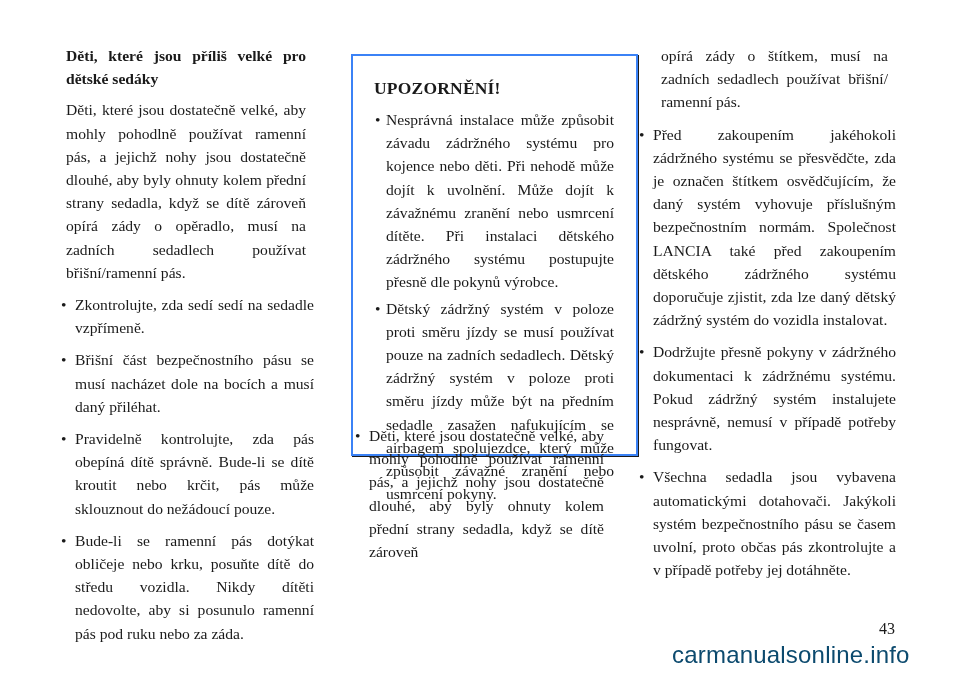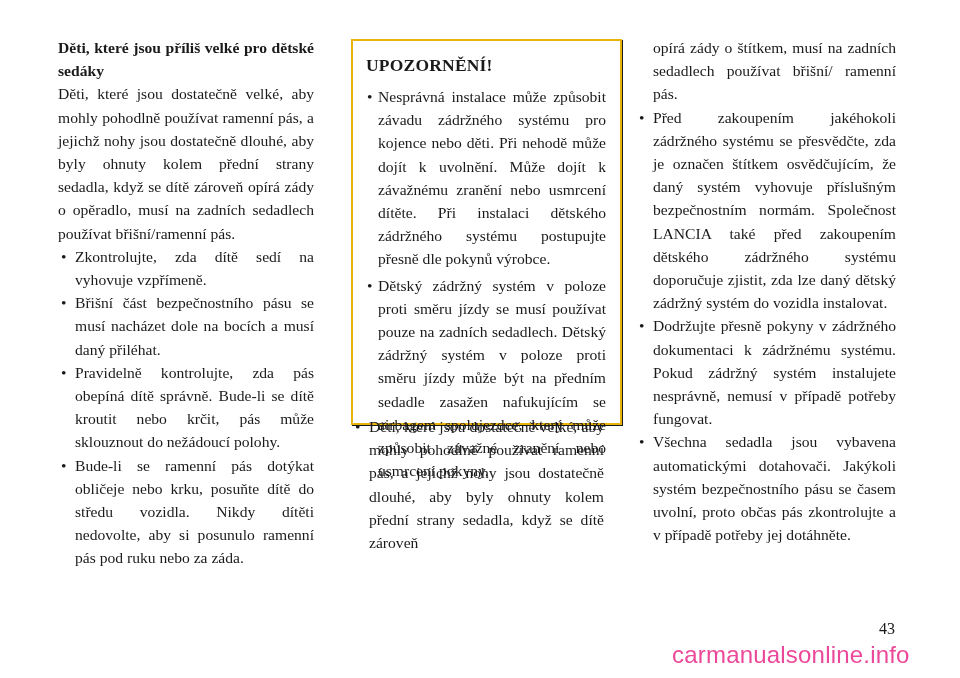--- a/index.html
+++ b/index.html
@@ -2,56 +2,56 @@
 <html><head>
 <meta charset="utf-8">
 <style>
   html, body { margin: 0; padding: 0; background: #ffffff; }
   body {
     width: 960px; height: 678px; position: relative; overflow: hidden;
     font-family: "Liberation Serif", "DejaVu Serif", serif;
     color: #1a1a1a;
   }
   .col { position: absolute; font-size: 15.6px; line-height: 23.2px; }
-  .col p { margin: 0; text-align: justify; }
+  .col p { margin: 8px; text-align: justify; }
   .h { font-weight: bold; }
   ul { list-style: none; margin: 0; padding: 0; }
   li { position: relative; padding-left: 17px; text-align: justify; }
   li::before { content: "•"; position: absolute; left: 3px; top: 0; }
-  .gap { }
+  .gap { margin-top: 9px; }
   #col1 { left: 58px; top: 36px; width: 256px; }
   #warnbox {
-    position: absolute; left: 351px; top: 39px; width: 251px; height: 366px;
-    border: 2px solid #eab308; padding: 8px;
+    position: absolute; left: 351px; top: 54px; width: 251px; height: 366px;
+    border: 2px solid #3b82f6; padding: 16px;
     box-shadow: 1px 1px 0 #1a1a1a;
   }
   #warnbox .title { font-weight: bold; font-size: 17.5px; line-height: 24px; margin: 4px 0 3px 5px; letter-spacing: 0.2px; }
   #warnbox ul { margin: 8px 6px 0 6px; }
   #warnbox li { padding-left: 11px; }
   #warnbox li::before { left: 0; }
   #col2b { left: 352px; top: 415px; width: 252px; }
   #col3 { left: 636px; top: 36px; width: 260px; }
   #col3 .cont { padding-left: 17px; text-align: justify; }
   #pagenum { position: absolute; left: 879px; top: 620px; font-size: 16px; }
   #watermark {
     position: absolute; left: 672px; top: 641px;
     font-family: "Liberation Sans", "DejaVu Sans", sans-serif;
-    font-size: 24px; color: #ec4899; letter-spacing: 0.2px;
+    font-size: 24px; color: #0c4a6e; letter-spacing: 0.2px;
   }
 </style>
 </head>
 <body>
 
 <div id="col1" class="col">
   <p class="h">Děti, které jsou příliš velké pro dětské sedáky</p>
   <p class="gap">Děti, které jsou dostatečně velké, aby mohly pohodlně používat ramenní pás, a jejichž nohy jsou dostatečně dlouhé, aby byly ohnuty kolem přední strany sedadla, když se dítě zároveň opírá zády o opěradlo, musí na zadních sedadlech používat břišní/ramenní pás.</p>
   <ul>
-    <li class="gap">Zkontrolujte, zda dítě sedí na vyhovuje vzpřímeně.</li>
+    <li class="gap">Zkontrolujte, zda sedí sedí na sedadle vzpřímeně.</li>
     <li class="gap">Břišní část bezpečnostního pásu se musí nacházet dole na bocích a musí daný přiléhat.</li>
-    <li class="gap">Pravidelně kontrolujte, zda pás obepíná dítě správně. Bude-li se dítě kroutit nebo krčit, pás může sklouznout do nežádoucí polohy.</li>
+    <li class="gap">Pravidelně kontrolujte, zda pás obepíná dítě správně. Bude-li se dítě kroutit nebo krčit, pás může sklouznout do nežádoucí pouze.</li>
     <li class="gap">Bude-li se ramenní pás dotýkat obličeje nebo krku, posuňte dítě do středu vozidla. Nikdy dítěti nedovolte, aby si posunulo ramenní pás pod ruku nebo za záda.</li>
   </ul>
 </div>
 
 <div id="warnbox" class="col">
   <div class="title">UPOZORNĚNÍ!</div>
   <ul>
     <li>Nesprávná instalace může způsobit závadu zádržného systému pro kojence nebo děti. Při nehodě může dojít k uvolnění. Může dojít k závažnému zranění nebo usmrcení dítěte. Při instalaci dětského zádržného systému postupujte přesně dle pokynů výrobce.</li>
     <li style="margin-top:3px">Dětský zádržný systém v poloze proti směru jízdy se musí používat pouze na zadních sedadlech. Dětský zádržný systém v poloze proti směru jízdy může být na předním sedadle zasažen nafukujícím se airbagem spolujezdce, který může způsobit závažné zranění nebo usmrcení pokyny.</li>
   </ul>

